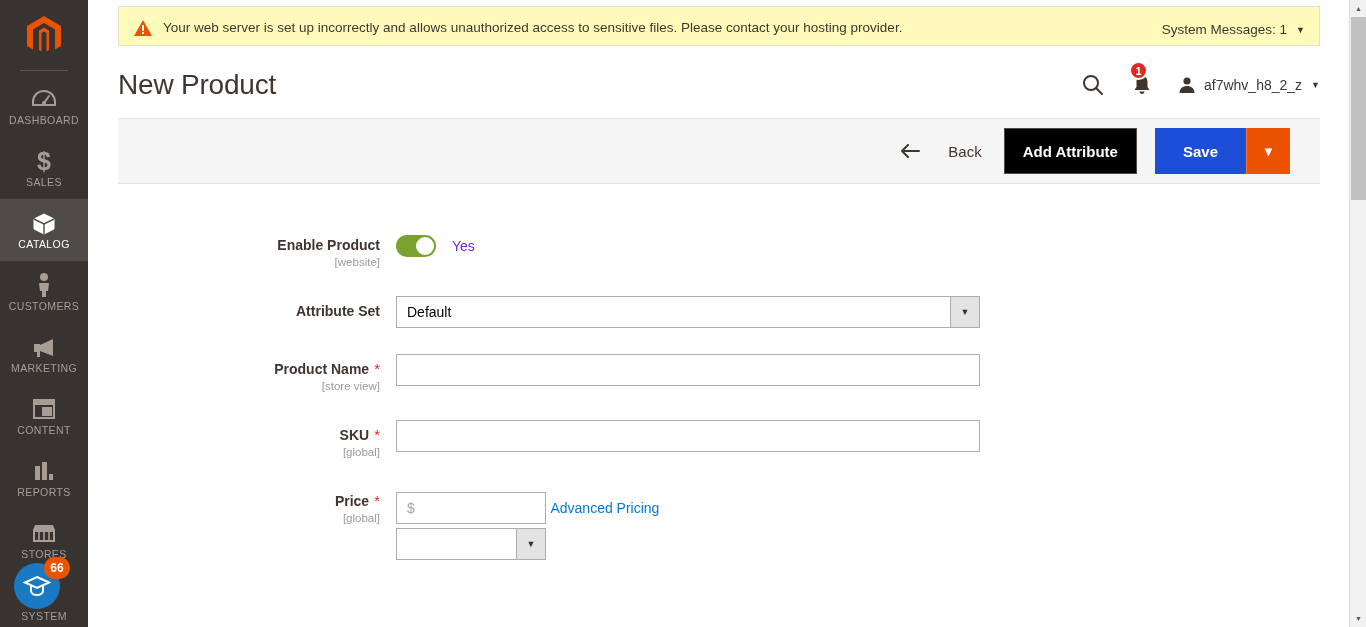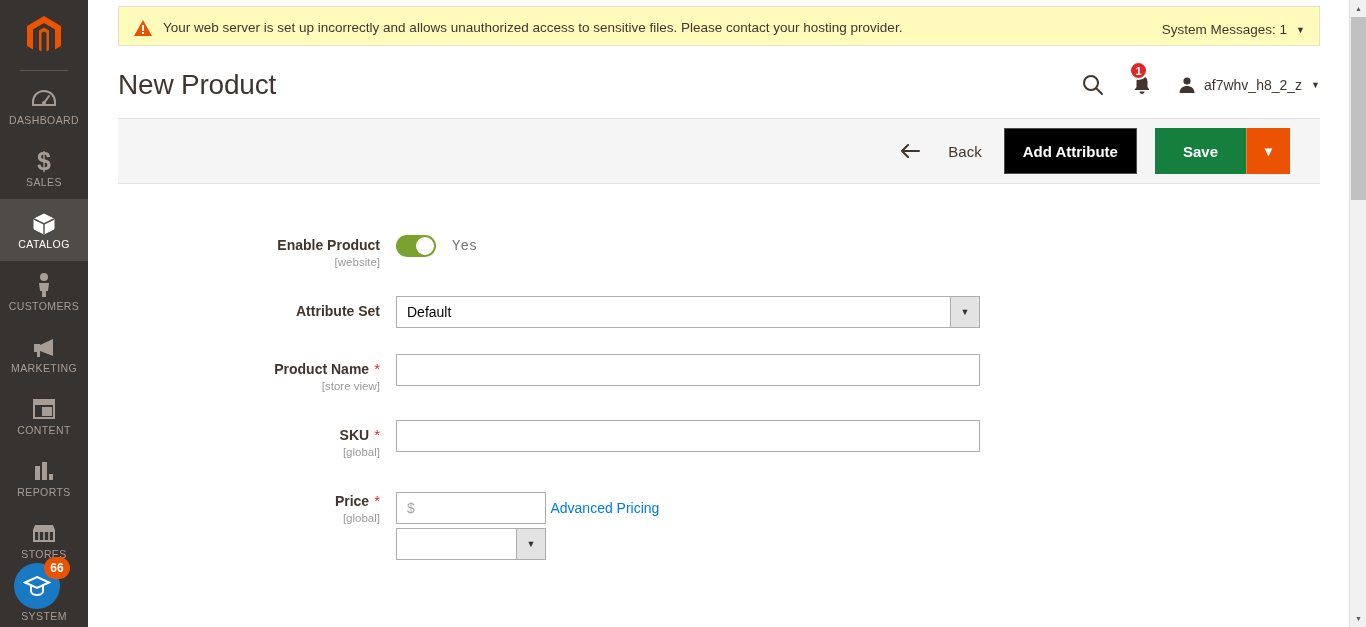--- a/index.html
+++ b/index.html
@@ -118,21 +118,21 @@
   }
   .back-arrow { margin-right: 12px; display: flex; }
   .btn-attr {
     background: #000000; color: #fff; border: 1px solid #514943;
     font-size: 15px; font-weight: bold; padding: 0 18px; height: 46px;
     display: flex; align-items: center; cursor: pointer; margin-right: 18px;
     font-family: "Liberation Sans", sans-serif;
   }
   .save-group { display: flex; height: 46px; margin-right: 30px; }
   .btn-save {
-    background: #15803d; color: #fff; border: none;
+    background: #1d4ed8; color: #fff; border: none;
     font-size: 15px; font-weight: bold; padding: 0 28px; height: 46px;
     display: flex; align-items: center; cursor: pointer;
     font-family: "Liberation Sans", sans-serif;
   }
   .btn-save-caret {
     background: #eb5202; width: 44px; height: 46px;
     border-left: 1px solid #ff7337;
     display: flex; align-items: center; justify-content: center; cursor: pointer;
     color: #fff; font-size: 13px;
   }
@@ -157,21 +157,21 @@
 
   .toggle-row { display: flex; align-items: center; padding-top: 5px; }
   .toggle {
     width: 40px; height: 22px; border-radius: 11px; background: #79a22e;
     position: relative; cursor: pointer; flex: 0 0 40px;
   }
   .toggle-knob {
     position: absolute; top: 2px; right: 2px;
     width: 18px; height: 18px; border-radius: 50%; background: #fff;
   }
-  .toggle-text { margin-left: 16px; font-size: 14px; color: #737373; font-family: Liberation Mono, monospace; }
+  .toggle-text { margin-left: 16px; font-size: 14px; color: #6d28d9; }
 
   .select-wrap {
     width: 584px; height: 32px; display: flex; position: relative;
   }
   .select-box {
     flex: 1 1 auto; height: 32px; border: 1px solid #adadad; border-right: none;
     background: #fff; display: flex; align-items: center; padding: 12px 10px;
     font-size: 14px; color: #000000; cursor: pointer;
   }
   .select-arrow {

